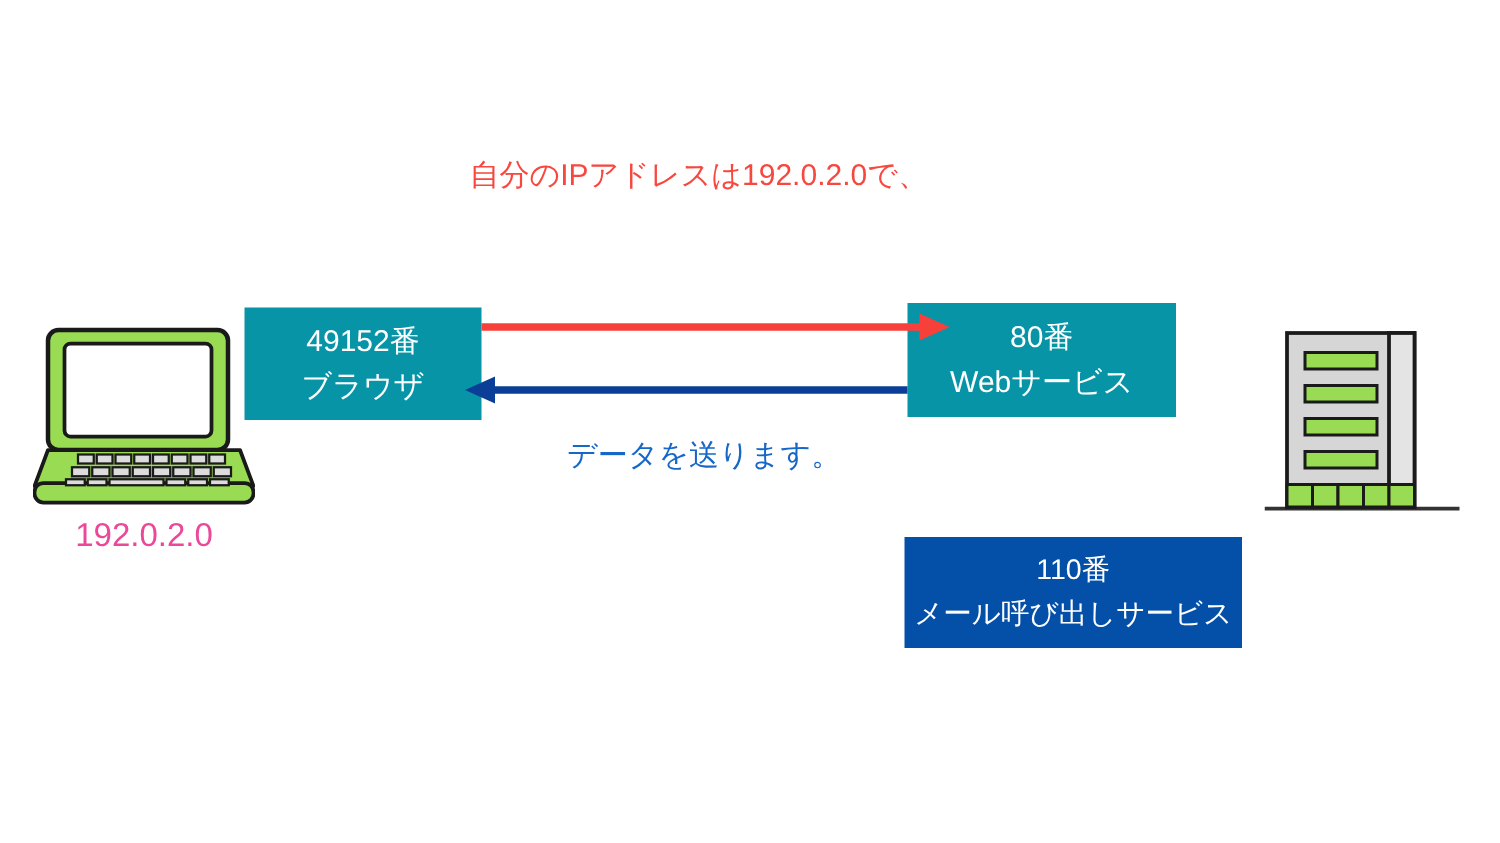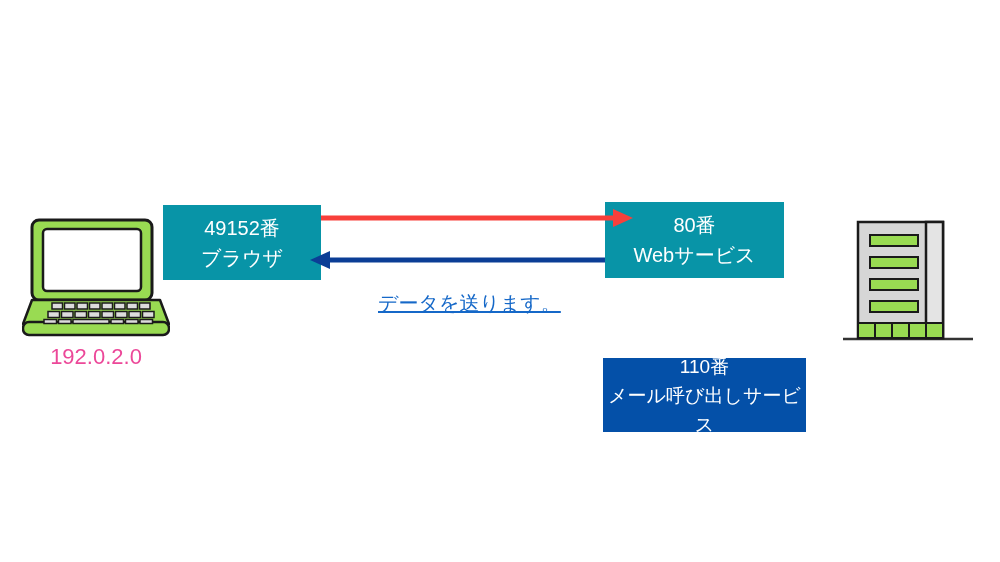--- a/index.html
+++ b/index.html
@@ -13,30 +13,30 @@
     display:flex;flex-direction:column;align-items:center;justify-content:center;
     color:#ffffff;text-align:center;line-height:30px;font-size:20px;
   }
   .port-box.teal{background:#0894A7;}
   .port-box.blue{background:#0450A8;font-size:19px;line-height:29px;}
   
   .request-text{
     left:313px;top:101px;color:#F8473F;font-size:20px;line-height:33px;white-space:nowrap;
   }
   .response-text{
-    left:378px;top:290px;color:#1568C8;font-size:20px;white-space:nowrap;text-decoration:underline;
+    left:378px;top:290px;color:#1568C8;font-size:20px;white-space:nowrap;
   }
   
   .ip-label{color:#ec4899;font-size:22px;text-align:center;width:158px;}
   .client-ip{left:17px;top:344px;}
   .server-ip{left:834px;top:344px;}
   
   .browser-box{left:163px;top:205px;width:158px;height:75px;}
   .web-box{left:605px;top:202px;width:179px;height:76px;}
-  .mail-box{left:603px;top:358px;width:203px;height:74px;}
+  .mail-box{left:603px;top:358px;width:225px;height:74px;}
   .arrow-layer{left:300px;top:200px;}
   .laptop{left:22px;top:217px;}
   .building{left:843px;top:218px;}
 </style>
 </head>
 <body>
 
 <div class="stage">
 
   <svg class="abs laptop" width="148" height="122" viewBox="0 0 148 122">
@@ -92,20 +92,21 @@
       <line x1="21" y1="18" x2="317" y2="18" stroke="#F8403B" stroke-width="5"></line>
       <path d="M313,9 L333,18 L313,27 Z" fill="#F8403B"></path>
     </g>
     <g>
       <line x1="305" y1="60" x2="27" y2="60" stroke="#0B3E96" stroke-width="5"></line>
       <path d="M30,51 L10,60 L30,69 Z" fill="#0B3E96"></path>
     </g>
   </svg>
 
   <div class="abs request-text">
+    <div>自分のIPアドレスは192.0.2.0で、</div>
   </div>
 
   <div class="abs response-text">データを送ります。</div>
 
   <svg class="abs building" width="138" height="124" viewBox="0 0 138 124">
     <line x1="0" y1="121" x2="130" y2="121" stroke="#333333" stroke-width="2.5"></line>
     <rect x="15" y="4" width="85" height="116" fill="#D6D6D6" stroke="#1A1A1A" stroke-width="2.5"></rect>
     <rect x="83" y="4" width="17" height="116" fill="#E4E4E4" stroke="#1A1A1A" stroke-width="2.5"></rect>
     <g fill="#99DB52" stroke="#1A1A1A" stroke-width="2">
       <rect x="27" y="17" width="48" height="11"></rect>

